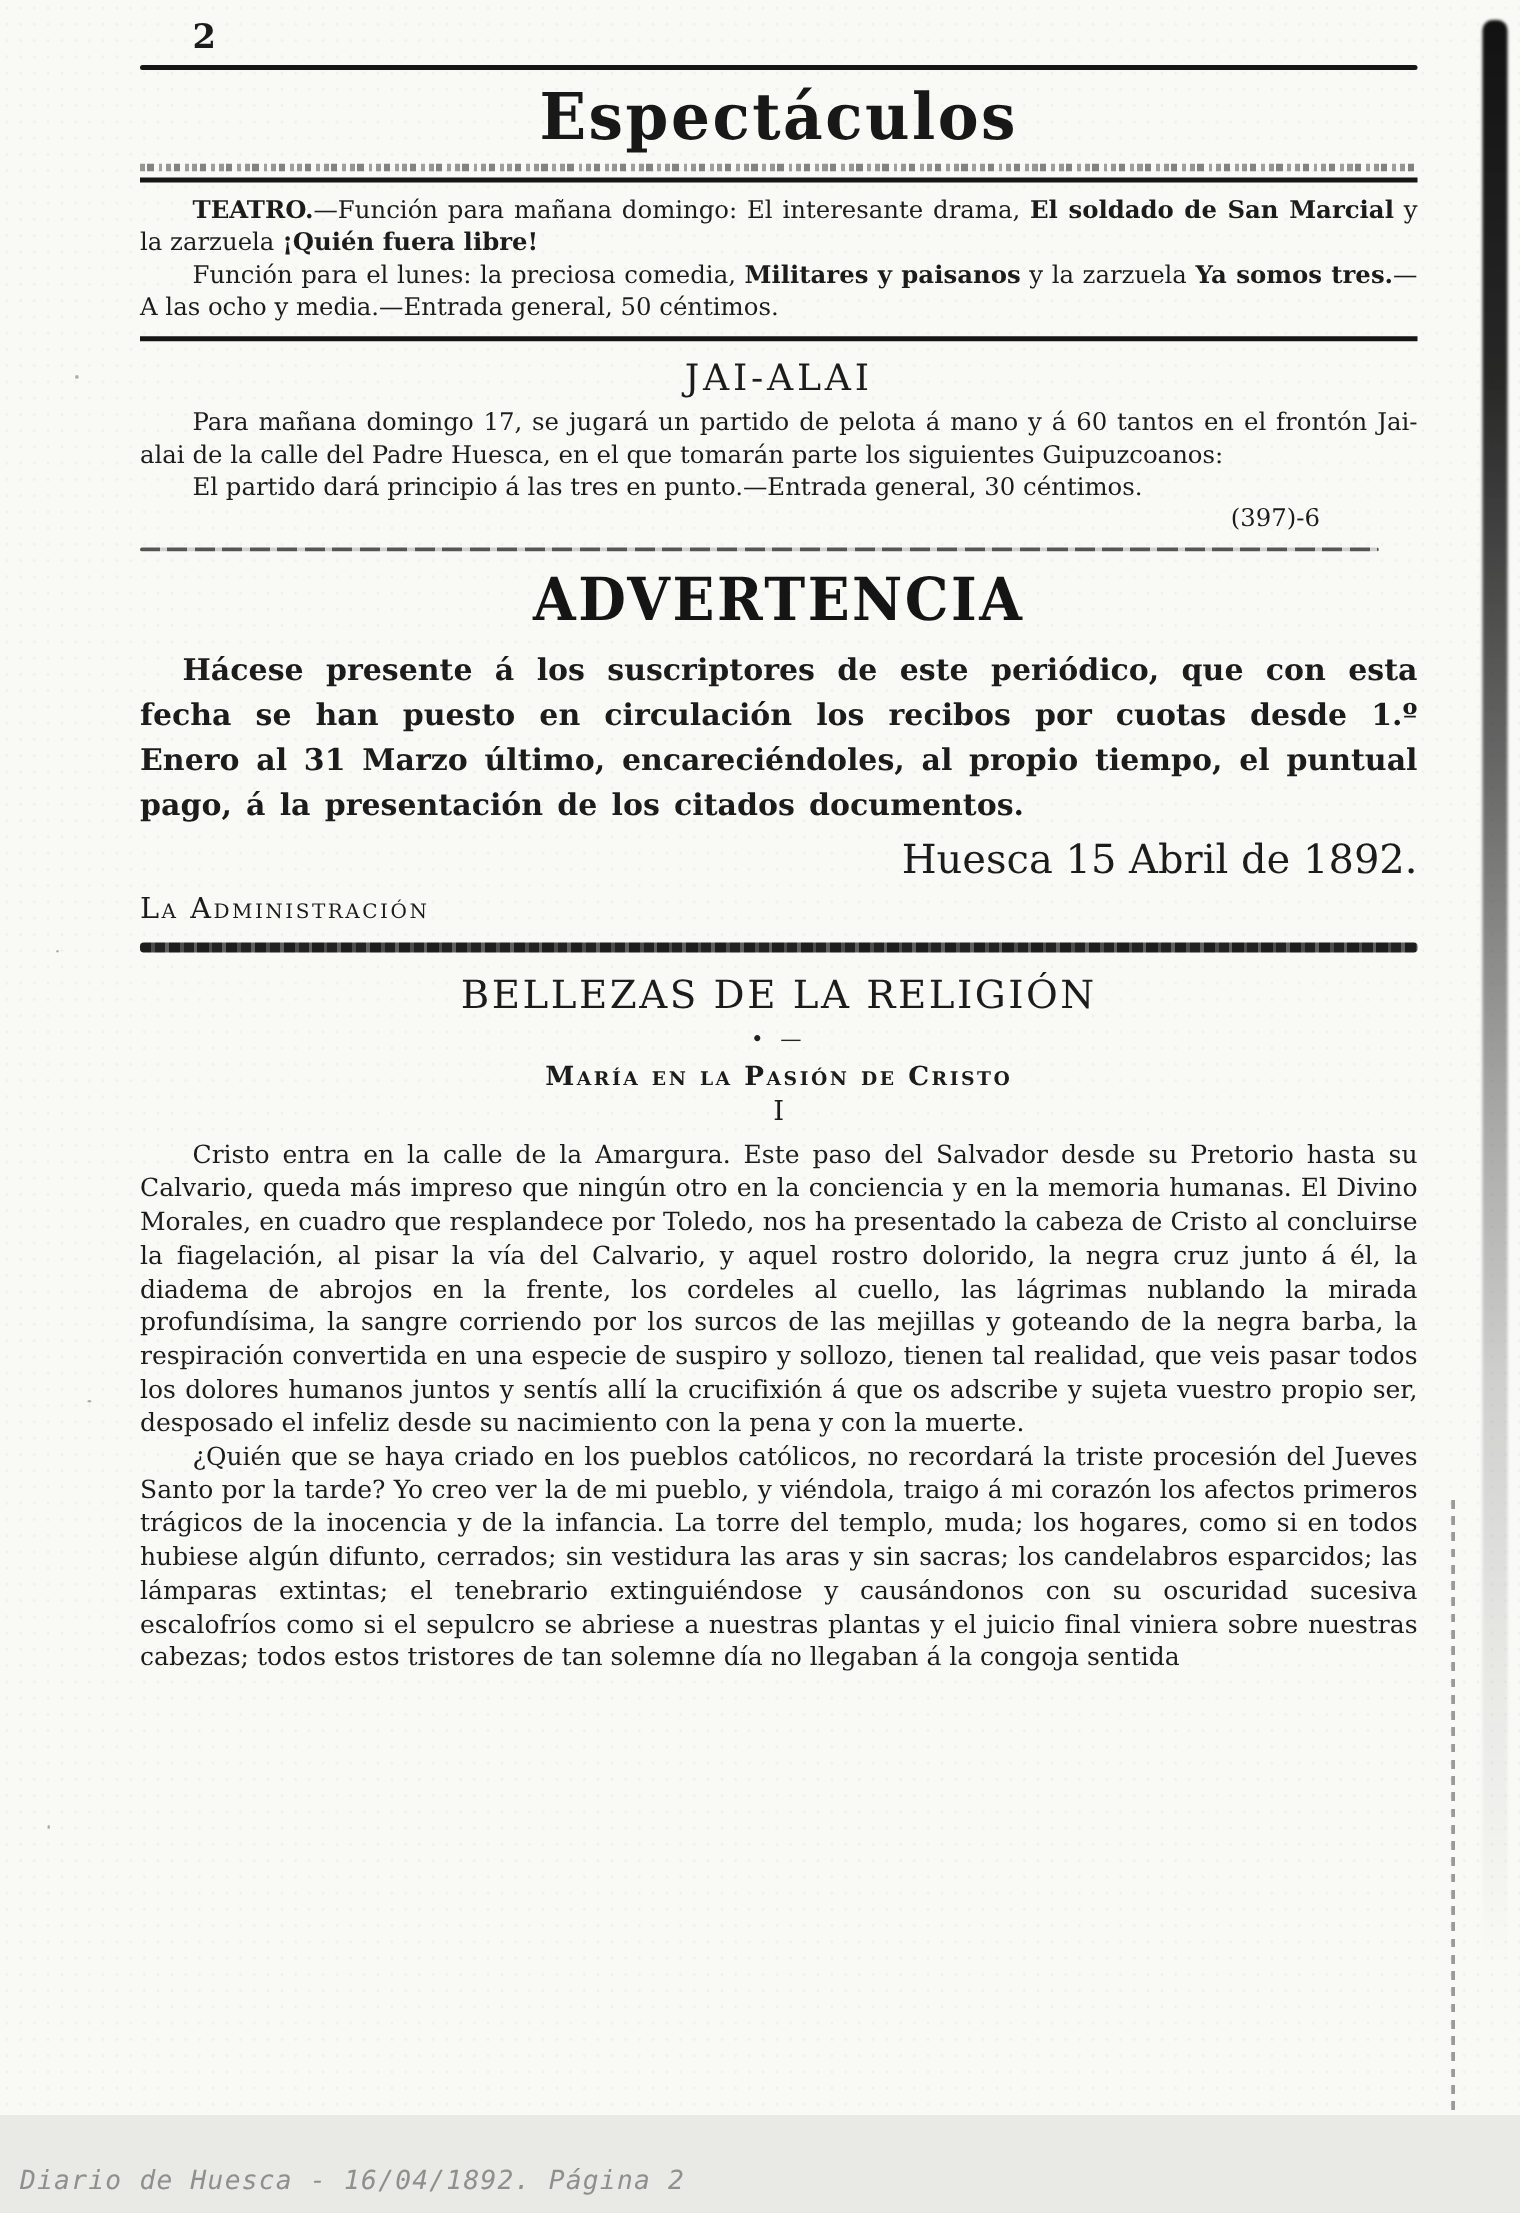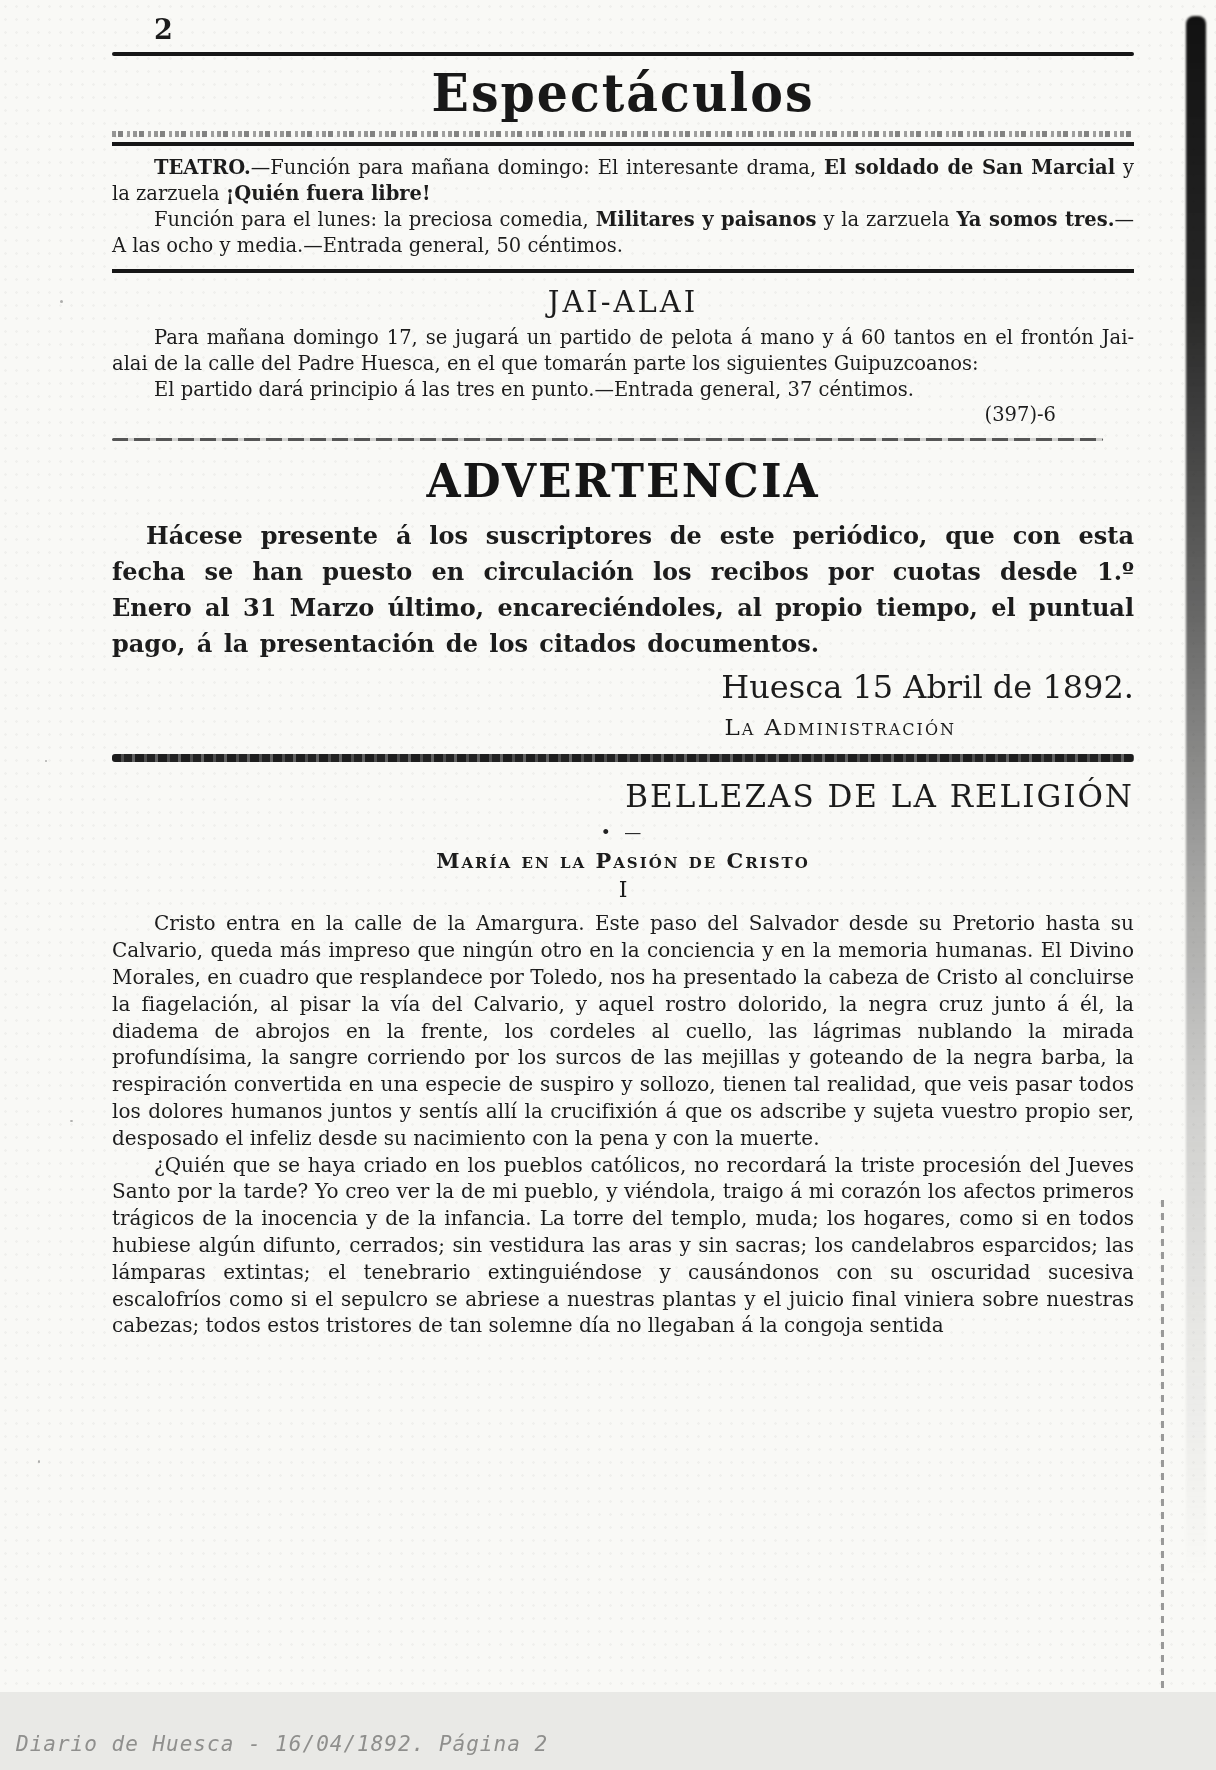--- a/index.html
+++ b/index.html
@@ -55,29 +55,29 @@
   }
 
   .adv-title {
     text-align:center; font-size:44px; font-weight:bold;
     letter-spacing:2px; margin-top:14px; transform:scaleY(1.08);
     color:#151515;
   }
   .adv-body { font-size:24px; line-height:1.5; text-align:justify; margin-top:12px; word-spacing:3px; }
   .adv-body p:first-child { text-indent:34px;font-weight:bold; }
   .adv-date { font-size:32px; margin-top:6px; text-indent:50px;text-align:right; }
-  .adv-sig { font-size:23px; font-variant:small-caps; letter-spacing:2px; text-align:right; padding-right:178px; margin-top:8px; }
+  .adv-sig { font-size:23px; font-variant:small-caps; letter-spacing:2px; text-align:left; padding-right:178px; margin-top:8px; }
 
   .rule5 {
     height:8px; margin-top:14px;
     background:repeating-linear-gradient(90deg,#1d1d1d 0 9px,#4c4c4c 9px 12px,#222 12px 20px,#606060 20px 23px);
     border-radius:3px;
   }
 
-  .bel-title { text-align:right; font-size:31px; letter-spacing:2px; margin-top:16px; font-weight:500; }
+  .bel-title { text-align:center; font-size:31px; letter-spacing:2px; margin-top:16px; font-weight:500; }
   .ornament { text-align:center; font-size:17px; margin-top:8px; letter-spacing:4px; color:#222; }
   .bel-sub { text-align:center; font-size:21px; font-variant:small-caps; letter-spacing:2px; margin-top:6px; font-weight:bold; }
   .chapter { text-align:center; font-size:22px; margin-top:4px; }
 
   .body-text { font-size:20px; line-height:1.34; text-align:justify; margin-top:8px; }
   .body-text p { text-indent:42px; }
 
   .gutter {
     position:absolute; top:16px; right:10px; width:20px; height:1560px;
     background:linear-gradient(180deg,
@@ -123,21 +123,21 @@
       <p><span class="b">TEATRO.</span><span>—Función para mañana domingo: El interesante drama, </span><span class="b">El soldado de San Marcial</span><span> y la zarzuela </span><span class="b">¡Quién fuera libre!</span></p>
       <p><span>Función para el lunes: la preciosa comedia, </span><span class="b">Militares y paisanos</span><span> y la zarzuela </span><span class="b">Ya somos tres.</span><span>—A las ocho y media.—Entrada general, 50 céntimos.</span></p>
     </div>
 
     <div class="rule rule3"></div>
 
     <div>
       <div class="jai-title">JAI-ALAI</div>
       <div class="news jai">
         <p>Para mañana domingo 17, se jugará un partido de pelota á mano y á 60 tantos en el frontón Jai-alai de la calle del Padre Huesca, en el que tomarán parte los siguientes Guipuzcoanos:</p>
-        <p>El partido dará principio á las tres en punto.—Entrada general, 37 céntimos.</p>
+        <p>El partido dará principio á las tres en punto.—Entrada general, 30 céntimos.</p>
         <p class="billetes-row">
           <span class="ref">(397)-6</span>
         </p>
       </div>
     </div>
 
     <div class="rule4"></div>
 
     <div>
       <div class="adv-title">ADVERTENCIA</div>

